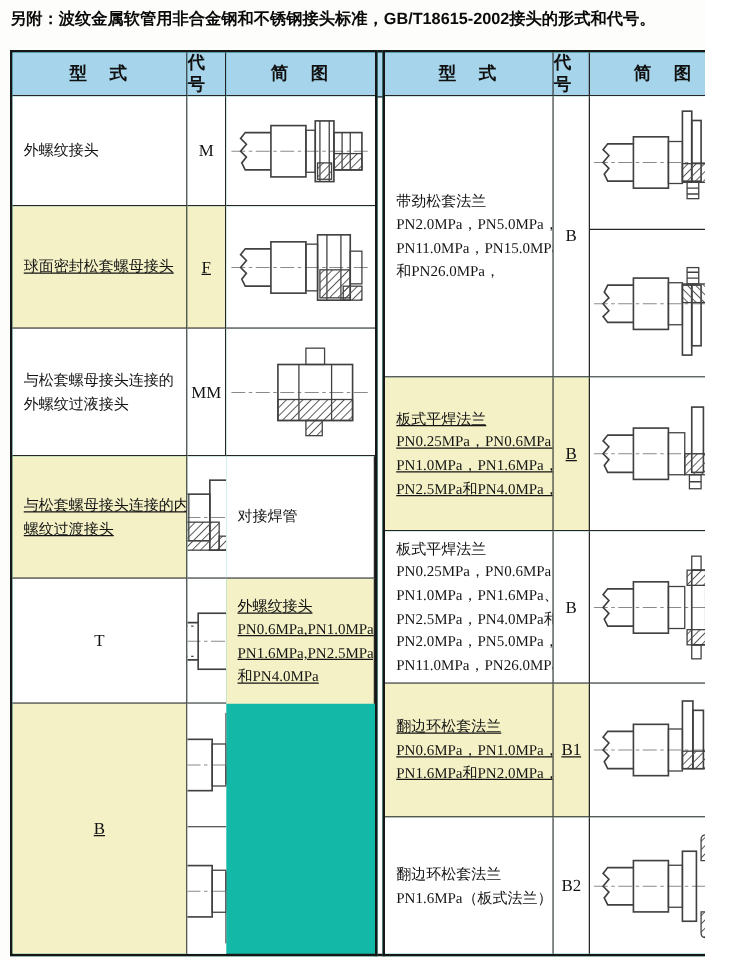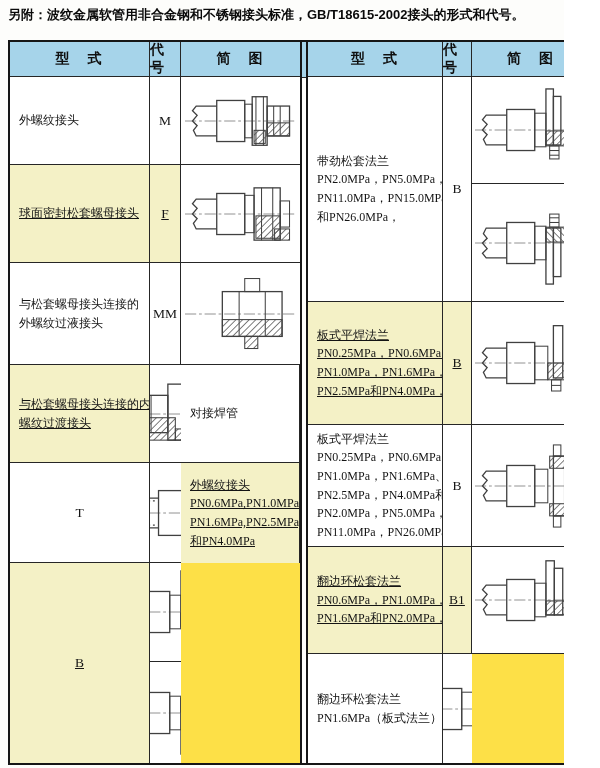--- a/index.html
+++ b/index.html
@@ -1,21 +1,21 @@
 <!DOCTYPE html>
 <html><head>
 <meta charset="utf-8">
 <style>
   html,body{margin:0;padding:0;background:#ffffff;}
   .page{position:relative;width:564px;height:768px;background:#fdfdfb;overflow:hidden;
         font-family:"Liberation Serif","DejaVu Serif",serif;color:#141414;}
   .title{position:absolute;left:8px;top:6px;width:584px;
          font-family:"Liberation Sans","DejaVu Sans",sans-serif;
          font-weight:bold;font-size:13px;line-height:1.4;color:#0a0a0a;}
-  .tbl{position:absolute;top:40px;display:grid;border:2px solid #161616;background:#fde047;z-index:1;}
+  .tbl{position:absolute;top:40px;display:grid;border:2px solid #161616;background:#14b8a6;z-index:1;}
   #tbl-left{left:8px;grid-template-columns:140px 31px 119px;
             grid-template-rows:35px 88px 98px 102px 98px 100px 200px;}
   #tbl-right{left:306px;grid-template-columns:135px 29px 118px;
              grid-template-rows:35px 225px 123px 122px 107px 109px;}
   .c{border-right:1px solid #262626;border-bottom:1px solid #262626;box-sizing:border-box;
      display:flex;align-items:center;overflow:hidden;background:#fff;}
   .hd{justify-content:center;background:#a6d4ea;font-size:14px;font-weight:600;
       letter-spacing:2px;color:#101010;}
   .ty{padding-left:9px;font-size:12px;line-height:1.55;}
   .ty span{white-space:pre;}
@@ -399,20 +399,23 @@
             <rect fill="none" stroke="#404040" stroke-width="1.1" x="98" y="76" width="9" height="12"></rect>
             <line fill="none" stroke="#404040" stroke-width="1.1" x1="98" y1="82" x2="107" y2="82"></line>
           </svg>
         </div>
     </div>
 
     <div class="c ty nb">
         <span>翻边环松套法兰
 PN1.6MPa（板式法兰）</span>
       </div>
+    <div class="c cd nb">
+        <span>B2</span>
+      </div>
     <div class="c dg nr nb">
       <div class="diag">
           <svg width="112" height="86" viewBox="0 0 120 92" xmlns="http://www.w3.org/2000/svg">
             <defs>
               <pattern id="h12" width="5" height="5" patternUnits="userSpaceOnUse" patternTransform="rotate(45)">
                 <line x1="0" y1="0" x2="0" y2="5" stroke="#505050" stroke-width="1.6"></line>
               </pattern>
             </defs>
             <line x1="0" y1="46" x2="120" y2="46" stroke="#8a8a8a" stroke-width="1" stroke-dasharray="12 3 3 3"></line>
             <path fill="none" stroke="#404040" stroke-width="1.4" d="M34 30 H12 L8 35 L13 40 L8 46 L13 51 L9 56 L12 62 H34"></path>

